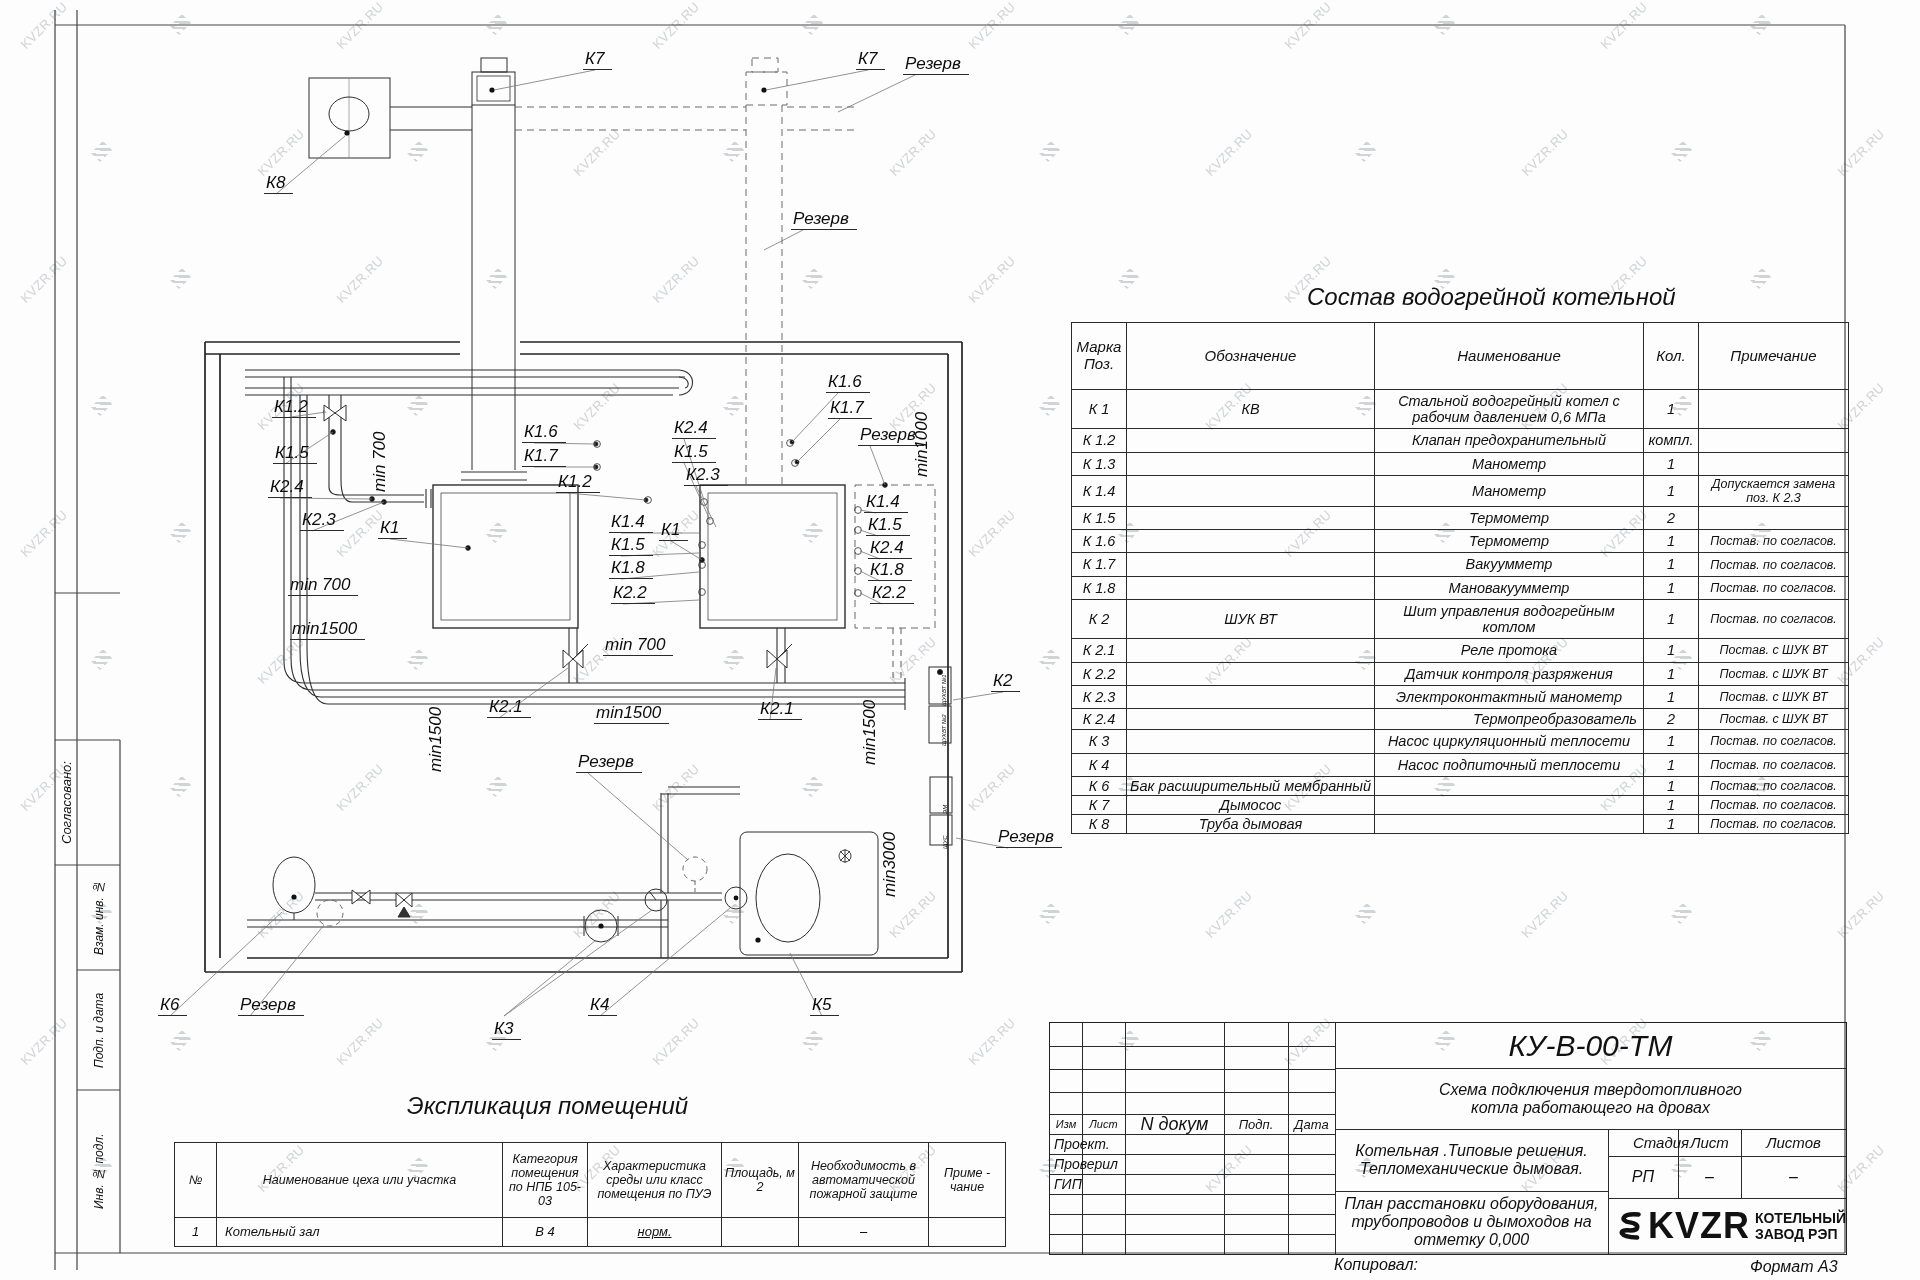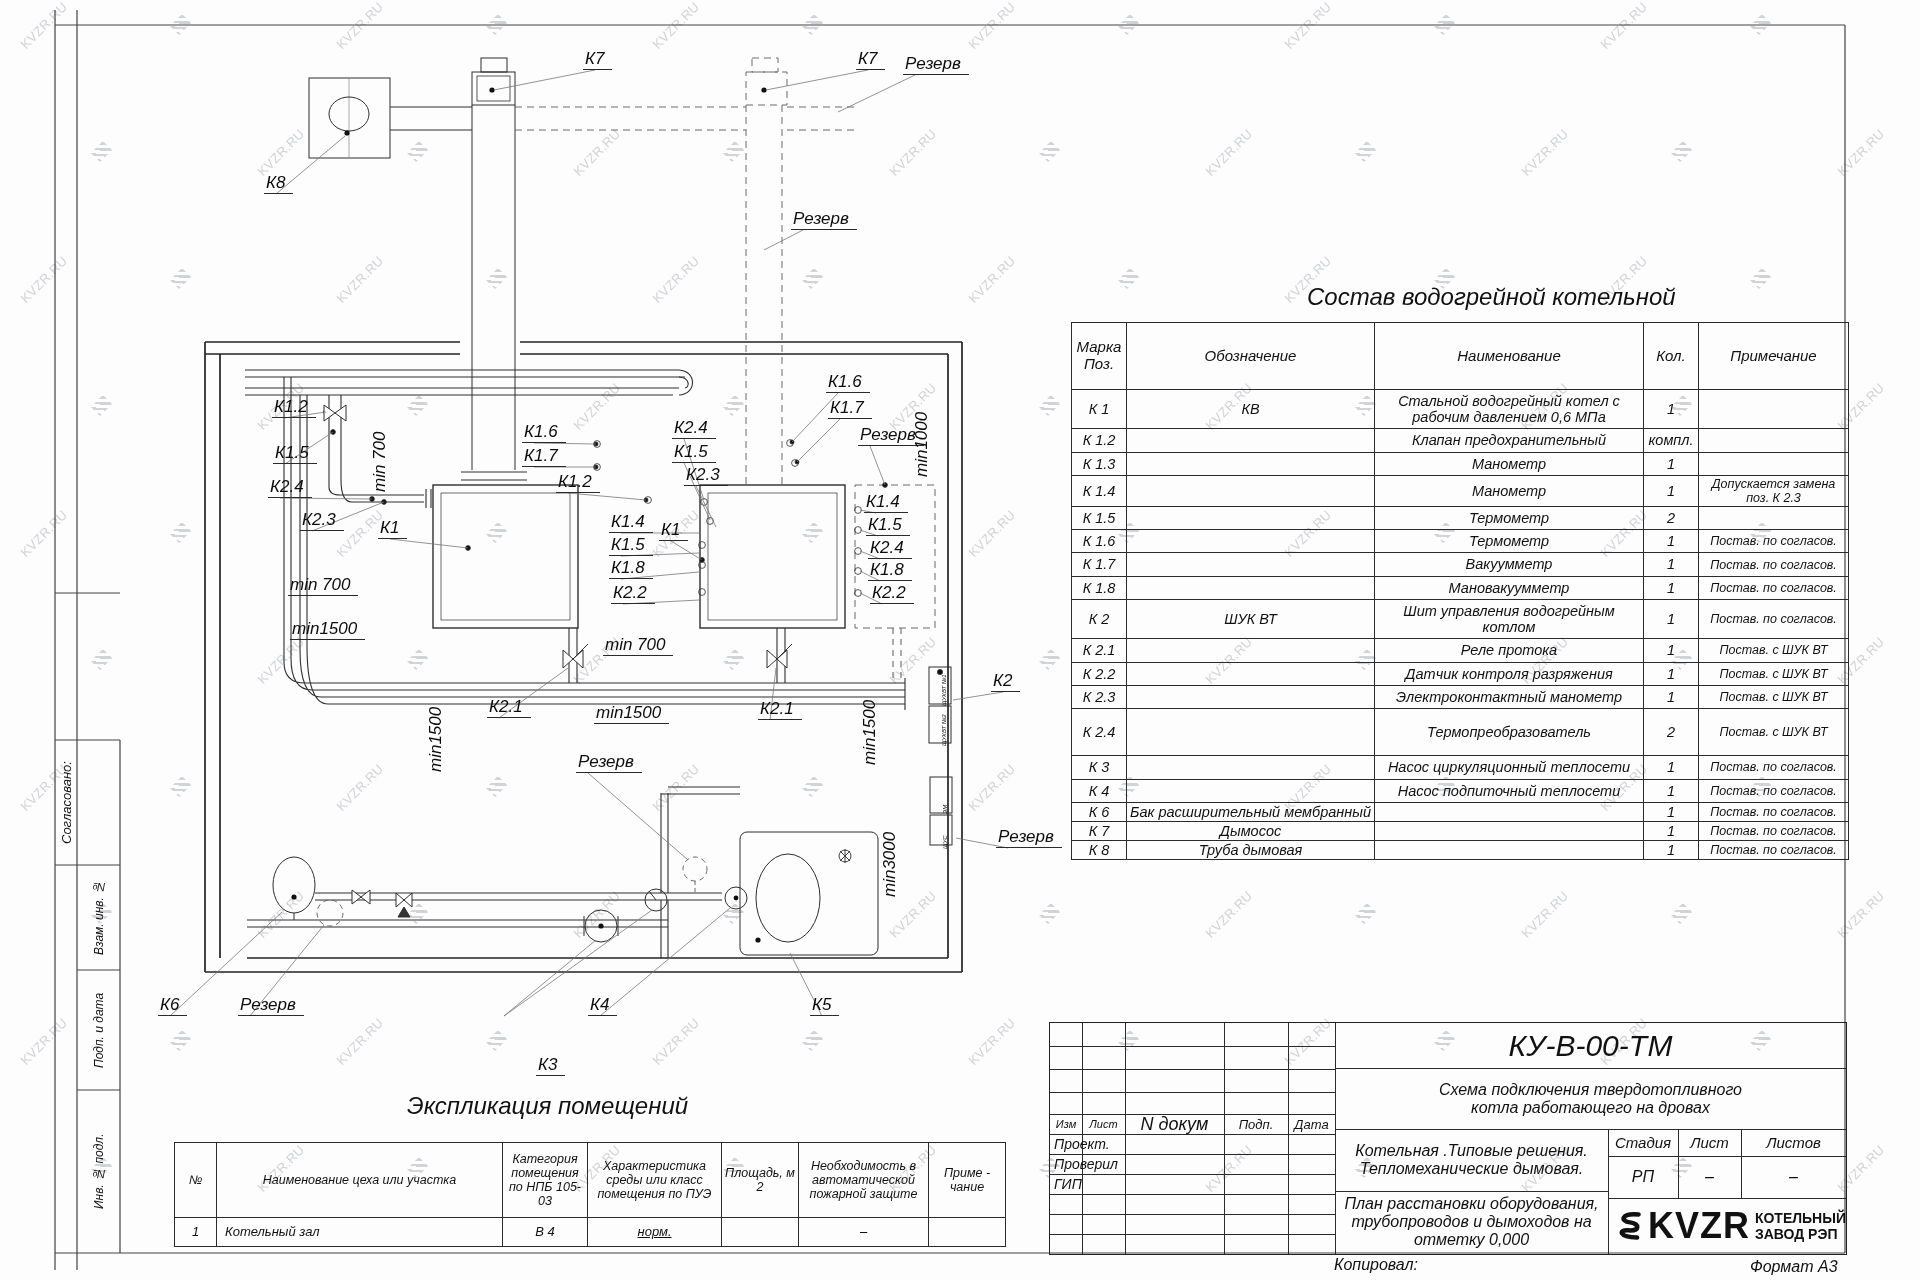--- a/index.html
+++ b/index.html
@@ -320,21 +320,21 @@
       <tr>
         <td>К 2.3</td>
         <td></td>
         <td style="padding: 3px 6px;">Электроконтактный манометр</td>
         <td>1</td>
         <td style="font-size: 12.5px;">Постав. с ШУК ВТ</td>
       </tr>
       <tr>
         <td>К 2.4</td>
         <td></td>
-        <td style="padding: 15px 6px;">Термопреобразователь</td>
+        <td style="padding: 2px 6px; text-align: right;">Термопреобразователь</td>
         <td>2</td>
         <td style="font-size: 12.5px;">Постав. с ШУК ВТ</td>
       </tr>
       <tr>
         <td>К 3</td>
         <td></td>
         <td style="padding: 3px 6px;">Насос циркуляционный теплосети</td>
         <td>1</td>
         <td style="font-size: 12.5px;">Постав. по согласов.</td>
       </tr>
@@ -450,21 +450,21 @@
     <div>Котельная .Типовые решения.</div>
     <div>Тепломеханические дымовая.</div>
   </div>
 
   <div class="cellTxt" style="left:285px;top:169px;width:273px;height:60px;font-size:16px;flex-direction:column;">
     <div>План расстановки оборудования,</div>
     <div>трубопроводов и дымоходов на</div>
     <div>отметку 0,000</div>
   </div>
 
-  <div class="cellTxt" style="left:558px;top:106px;width:70px;height:27px;font-size:15px;">Стадия</div>
+  <div class="cellTxt" style="left:558px;top:106px;width:70px;height:27px;font-size:15px;padding-left:18px;">Стадия</div>
   <div class="cellTxt" style="left:628px;top:106px;width:63px;height:27px;font-size:15px;">Лист</div>
   <div class="cellTxt" style="left:691px;top:106px;width:105px;height:27px;font-size:15px;">Листов</div>
   <div class="cellTxt" style="left:558px;top:133px;width:70px;height:42px;font-size:16px;">РП</div>
   <div class="cellTxt" style="left:628px;top:133px;width:63px;height:42px;font-size:16px;">–</div>
   <div class="cellTxt" style="left:691px;top:133px;width:105px;height:42px;font-size:16px;">–</div>
 
   <div class="abs" style="left:558px;top:175px;width:238px;height:56px;display:flex;align-items:center;gap:5px;padding-left:6px;box-sizing:border-box;">
     <svg width="40" height="46" viewBox="0 0 40 46" style="position:static;">
       <path d="M34,7 C10,5 8,16 22,18 C36,20 36,30 20,29 C6,28 6,38 32,39" fill="none" stroke="#111" stroke-width="6.2" stroke-linecap="round"></path>
     </svg>
@@ -642,19 +642,19 @@
 <span class="lbl rot" style="left: 444px; top: 755px;">min1500</span>
 <span class="lbl rot" style="left: 878px; top: 748px;">min1500</span>
 <span class="lbl rot" style="left: 898px; top: 880px;">min3000</span>
 <span class="lbl shelf" style="left: 487px; top: 698px;">К2.1</span>
 <span class="lbl shelf" style="left: 758px; top: 700px;">К2.1</span>
 <span class="lbl shelf" style="left: 576px; top: 753px;">Резерв</span>
 <span class="lbl shelf" style="left: 991px; top: 672px;">К2</span>
 <span class="lbl shelf" style="left: 996px; top: 828px;">Резерв</span>
 <span class="lbl shelf" style="left: 158px; top: 996px;">К6</span>
 <span class="lbl shelf" style="left: 238px; top: 996px;">Резерв</span>
-<span class="lbl shelf" style="left: 492px; top: 1056px; margin-left: 44px;">К3</span>
+<span class="lbl shelf" style="left: 492px; top: 1020px;">К3</span>
 <span class="lbl shelf" style="left: 588px; top: 996px;">К4</span>
 <span class="lbl shelf" style="left: 810px; top: 996px;">К5</span>
 <span class="lbl rot tiny" style="left: 947px; top: 700px;">ЩУКВТ №1</span>
 <span class="lbl rot tiny" style="left: 947px; top: 740px;">ЩУКВТ №2</span>
 <span class="lbl rot tiny" style="left: 948px; top: 808px;">ЭМ</span>
 <span class="lbl rot tiny" style="left: 948px; top: 843px;">ЩУС</span>
 
 </body></html>

